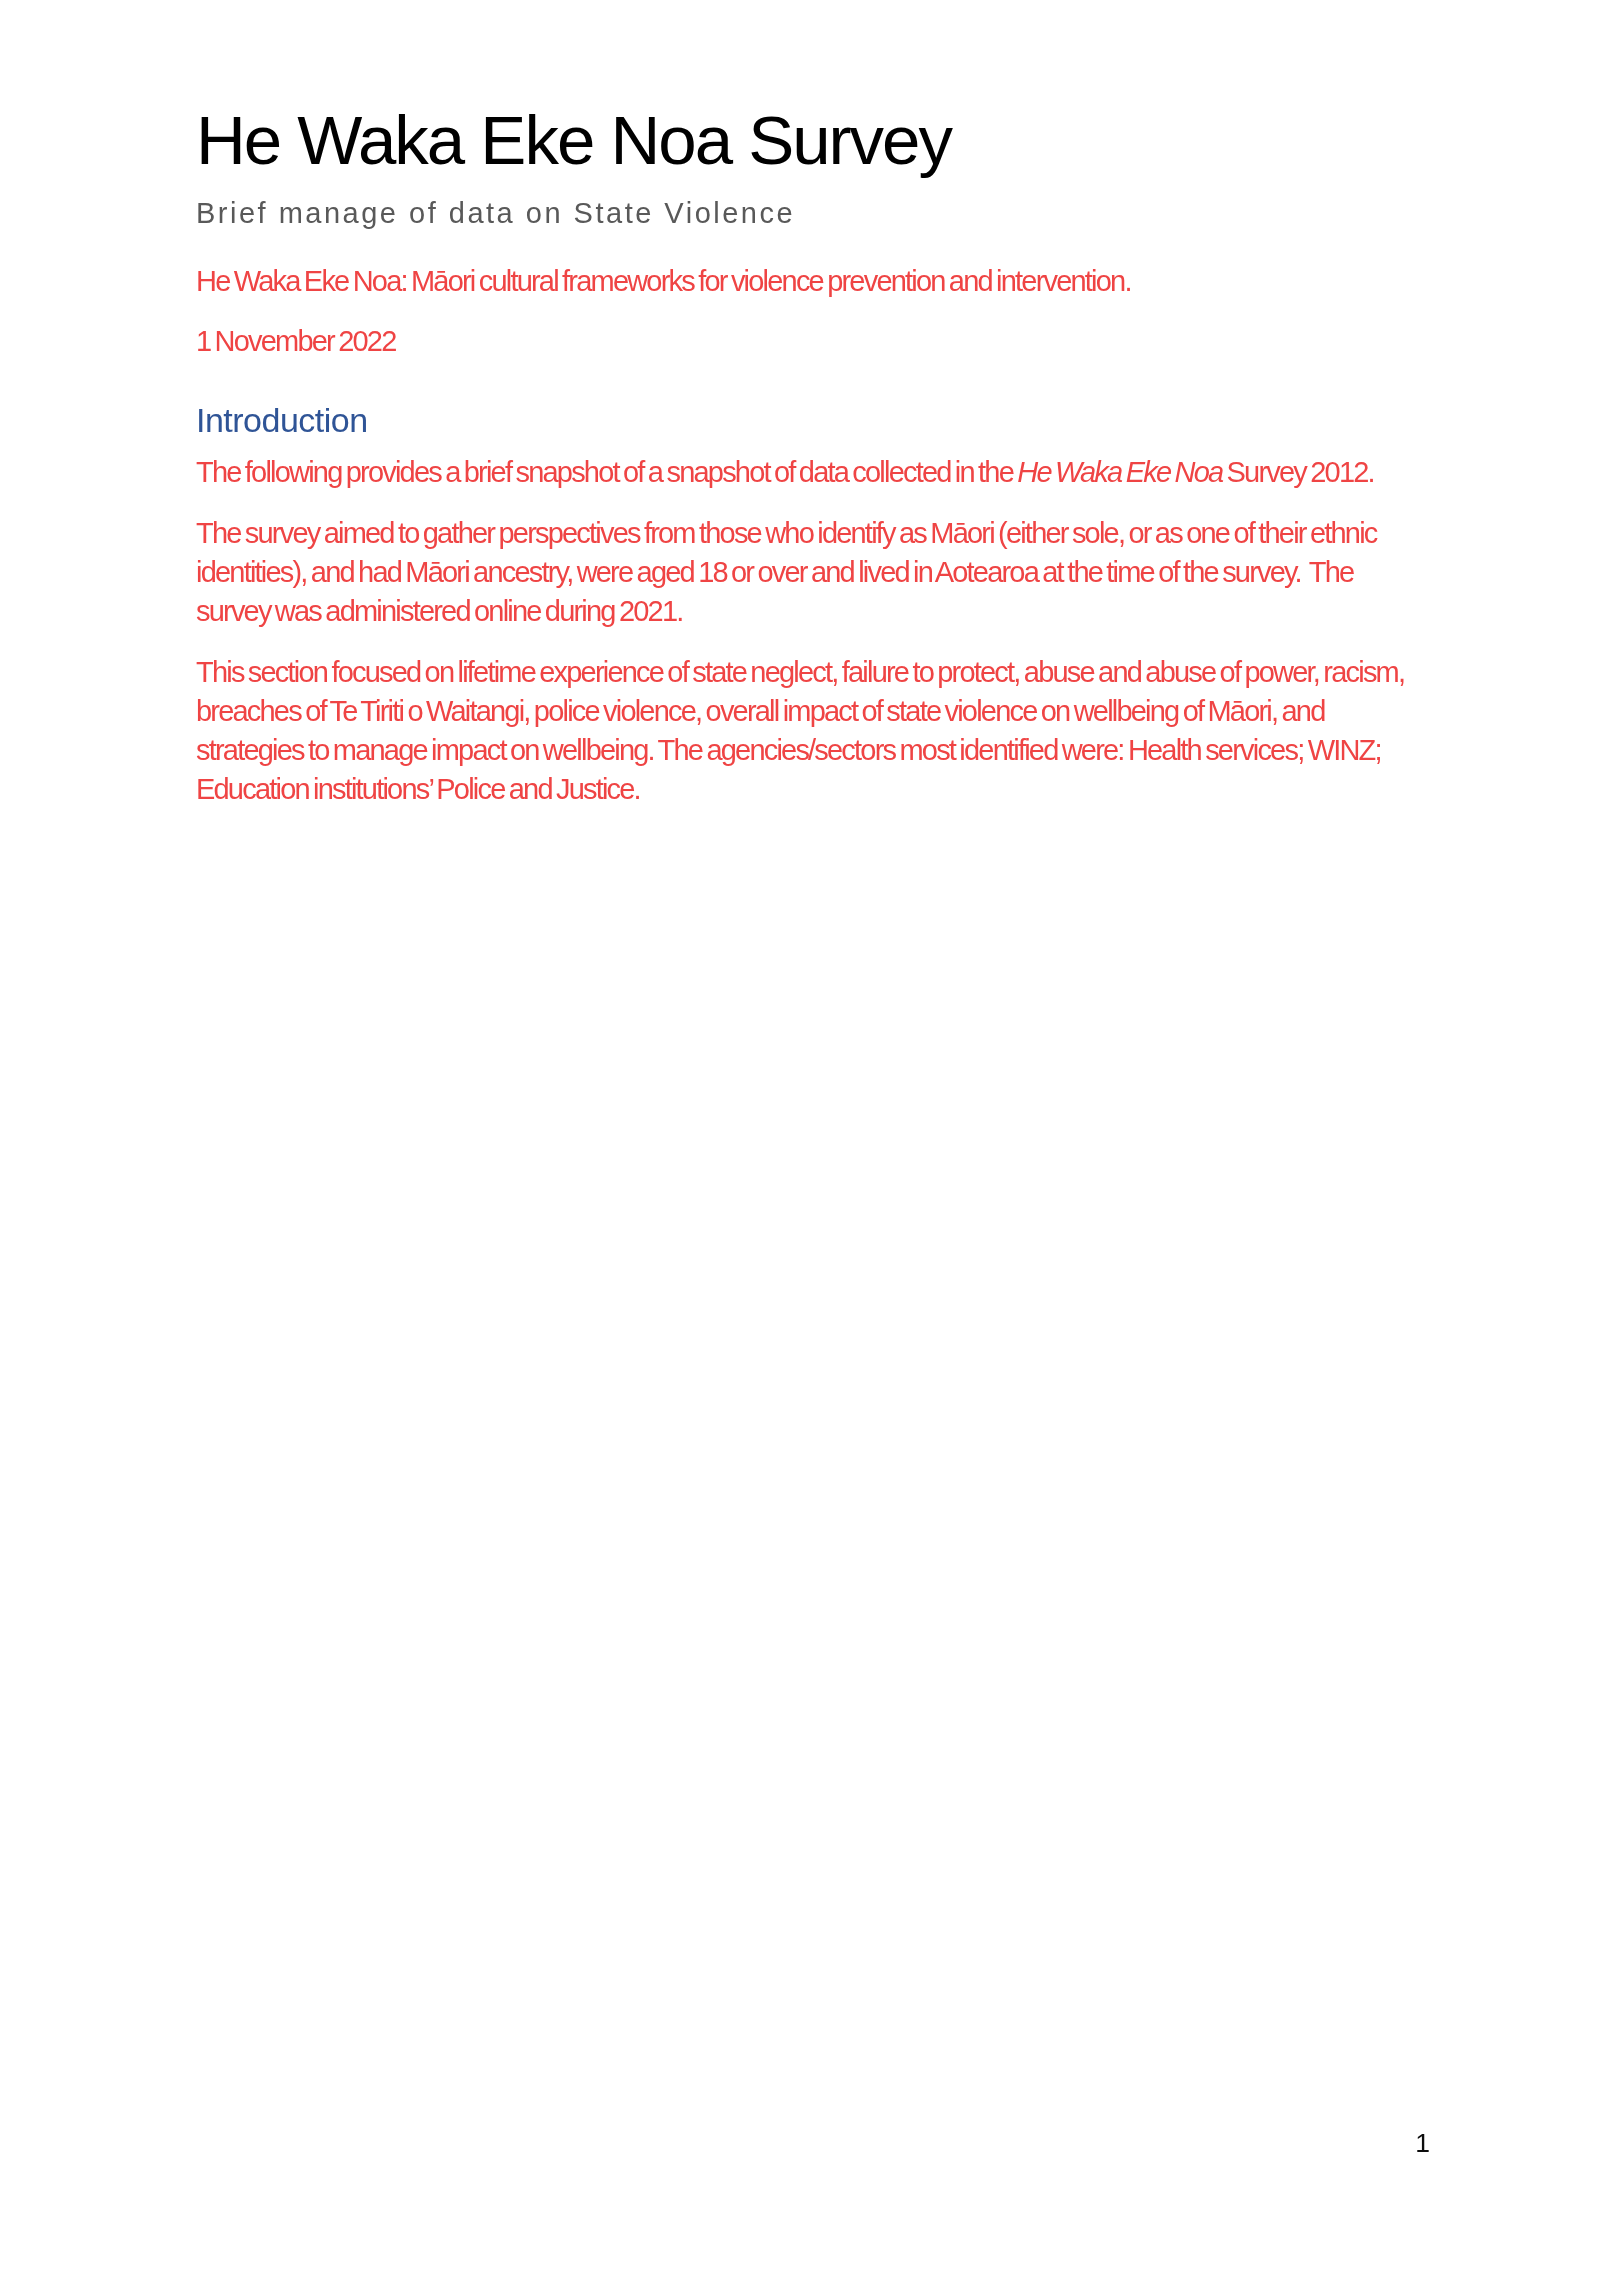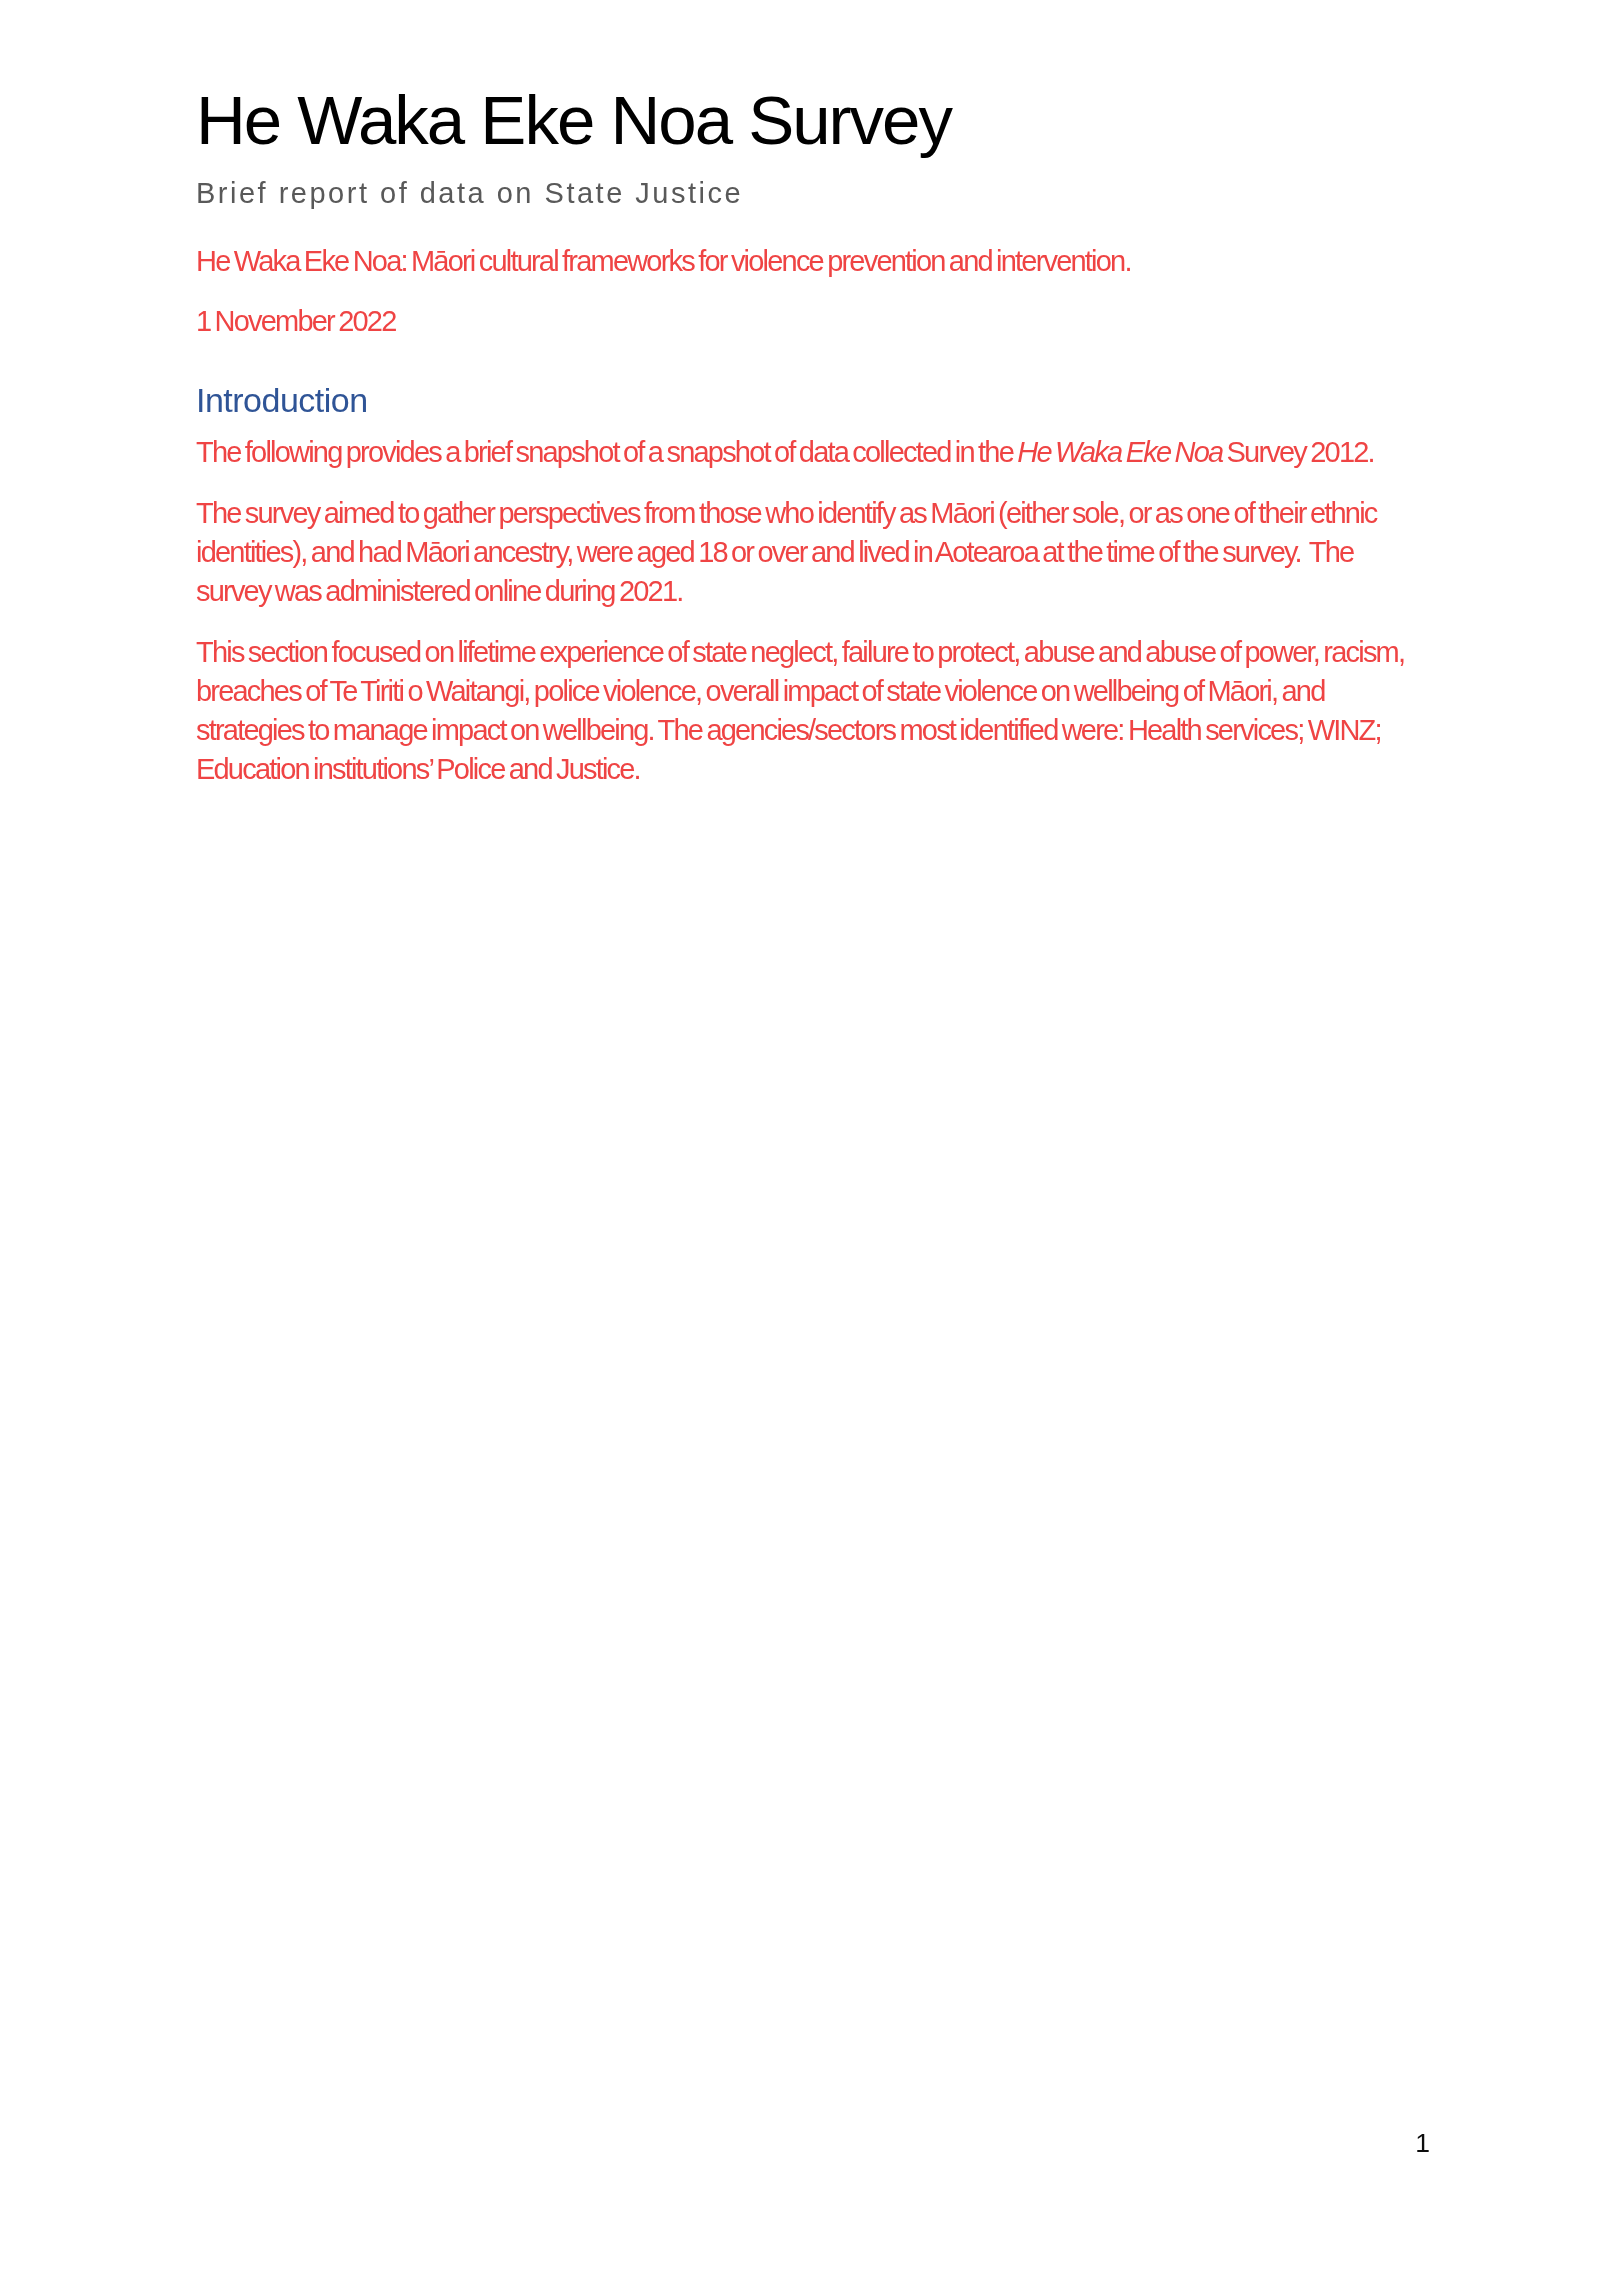--- a/index.html
+++ b/index.html
@@ -11,21 +11,21 @@
   body {
     width: 1622px;
     height: 2293px;
     font-family: "Liberation Sans", "DejaVu Sans", sans-serif;
   }
   .page {
     position: relative;
     width: 1622px;
     height: 2293px;
     background: #ffffff;
-    padding: 80px 196px 0 196px;
+    padding: 100px 196px 0 196px;
     overflow: hidden;
   }
   .doc-title {
     margin: 0 0 11.8px 0;
     font-size: 69px;
     line-height: 82px;
     font-weight: 300;
     letter-spacing: -2px;
     color: #000000;
   }
@@ -65,21 +65,21 @@
     letter-spacing: 0;
   }
 </style>
 </head>
 <body>
 
 <div class="page">
 
   <h1 class="doc-title">He Waka Eke Noa Survey</h1>
 
-  <div class="doc-subtitle">Brief report of data on State Justice</div>
+  <div class="doc-subtitle">Brief manage of data on State Violence</div>
 
   <p class="body-text">He Waka Eke Noa: Māori cultural frameworks for violence prevention and intervention.</p>
 
   <p class="body-text">1 November 2022</p>
 
   <h2 class="section-heading">Introduction</h2>
 
   <p class="body-text"><span>The following provides a brief snapshot of a snapshot of data collected in the </span><em class="italic-run">He Waka Eke Noa</em><span> Survey 2012.</span></p>
 
   <p class="body-text">The survey aimed to gather perspectives from those who identify as Māori (either sole, or as one of their ethnic identities), and had Māori ancestry, were aged 18 or over and lived in Aotearoa at the time of the survey.  The survey was administered online during 2021.</p>

